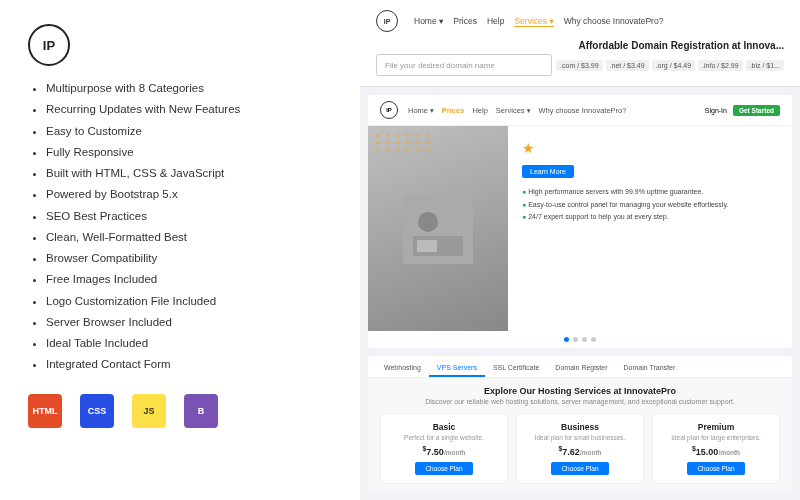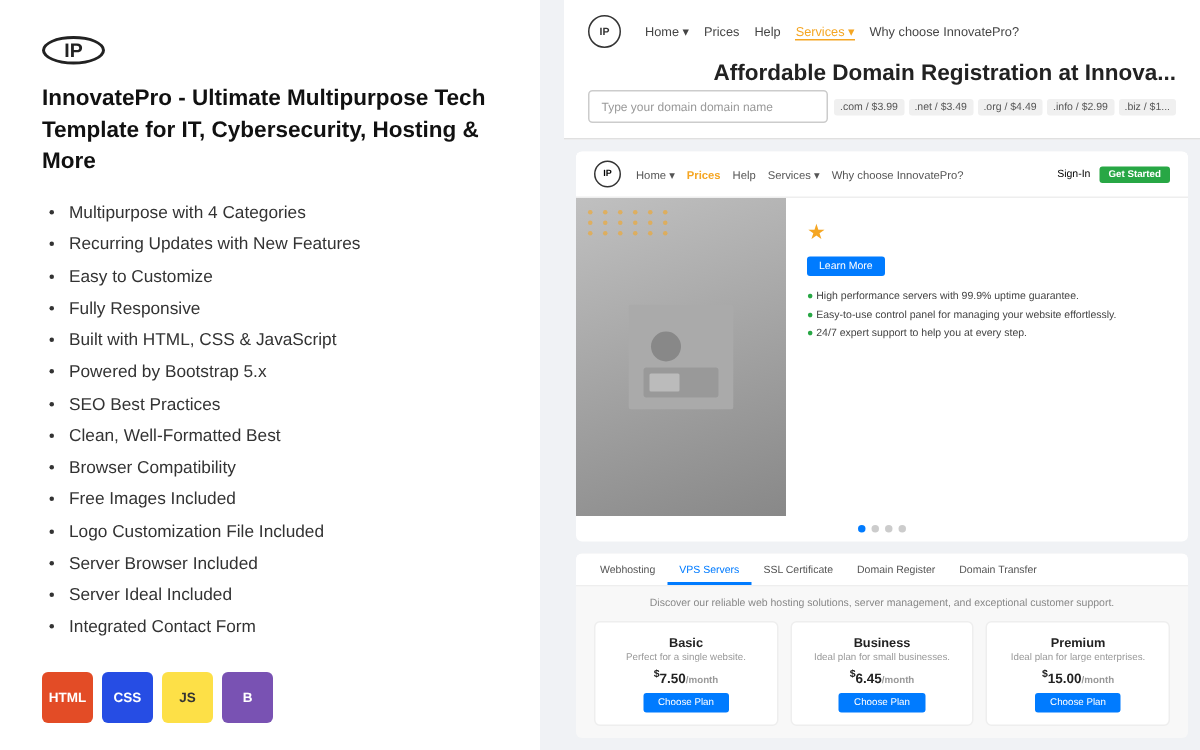--- a/index.html
+++ b/index.html
@@ -53,21 +53,21 @@
       color: #333;
       line-height: 1.85;
     }
 
     .features-list li {
       color: #333;
     }
 
     .tech-icons {
       display: flex;
-      gap: 6px;
+      gap: 18px;
       margin-top: 18px;
       align-items: flex-start;
     }
 
     .tech-icon {
       width: 34px;
       height: 34px;
       border-radius: 4px;
       display: flex;
       align-items: center;
@@ -82,21 +82,20 @@
     .tech-bs   { background: #7952b3; }
 
     
     .right-panel {
       flex: 1;
       background: #f0f2f5;
       overflow: hidden;
       position: relative;
       display: flex;
       flex-direction: column;
-      padding-left: 16px;
     }
 
     
     .screenshot-top {
       background: #fff;
       border-bottom: 1px solid #e0e0e0;
       padding: 10px 16px 10px;
       overflow: hidden;
     }
 
@@ -130,21 +129,21 @@
     .sc-nav-links span {
       cursor: pointer;
     }
 
     .sc-nav-links .active {
       color: #f5a623;
       border-bottom: 1.5px solid #f5a623;
     }
 
     .sc-title {
-      font-size: 15px;
+      font-size: 10px;
       font-weight: 600;
       color: #222;
       text-align: right;
       margin-bottom: 3px;
     }
 
     .sc-subtitle {
       font-size: 8px;
       color: #666;
       text-align: right;
@@ -447,36 +446,35 @@
       padding: 3px 10px;
       border-radius: 2px;
       display: inline-block;
     }
   </style>
 </head>
 <body>
 
 <div class="left-panel">
   <div class="logo-circle">IP</div>
-  <div class="product-title">InnovatePro - Ultimate Multipurpose Tech Template for IT, Cybersecurity, Hosting &amp; More</div>
 
   <ul class="features-list">
-    <li>Multipurpose with 4 Categories</li>
+    <li>Multipurpose with 8 Categories</li>
     <li>Recurring Updates with New Features</li>
     <li>Easy to Customize</li>
     <li>Fully Responsive</li>
     <li>Built with HTML, CSS &amp; JavaScript</li>
     <li>Powered by Bootstrap 5.x</li>
     <li>SEO Best Practices</li>
     <li>Clean, Well-Formatted Best</li>
     <li>Browser Compatibility</li>
     <li>Free Images Included</li>
     <li>Logo Customization File Included</li>
     <li>Server Browser Included</li>
-    <li>Server Ideal Included</li>
+    <li>Ideal Table Included</li>
     <li>Integrated Contact Form</li>
   </ul>
 
   <div class="tech-icons">
     <div class="tech-icon tech-html">HTML</div>
     <div class="tech-icon tech-css">CSS</div>
     <div class="tech-icon tech-js">JS</div>
     <div class="tech-icon tech-bs">B</div>
   </div>
 </div>
@@ -489,21 +487,21 @@
       <div class="sc-nav-links">
         <span>Home ▾</span>
         <span>Prices</span>
         <span>Help</span>
         <span class="active">Services ▾</span>
         <span>Why choose InnovatePro?</span>
       </div>
     </div>
     <div class="sc-title">Affordable Domain Registration at Innova...</div>
     <div class="sc-search-row">
-      <div class="sc-search-box">Type your domain domain name</div>
+      <div class="sc-search-box">File your desired domain name</div>
       <div class="sc-tld-tags">
         <span class="sc-tld">.com / $3.99</span>
         <span class="sc-tld">.net / $3.49</span>
         <span class="sc-tld">.org / $4.49</span>
         <span class="sc-tld">.info / $2.99</span>
         <span class="sc-tld">.biz / $1...</span>
       </div>
     </div>
   </div>
 
@@ -576,32 +574,33 @@
 
   <div class="screenshot-bottom">
     <div class="tabs-row">
       <div class="tab">Webhosting</div>
       <div class="tab active">VPS Servers</div>
       <div class="tab">SSL Certificate</div>
       <div class="tab">Domain Register</div>
       <div class="tab">Domain Transfer</div>
     </div>
     <div class="pricing-section">
+      <div class="pricing-title">Explore Our Hosting Services at InnovatePro</div>
       <div class="pricing-subtitle">Discover our reliable web hosting solutions, server management, and exceptional customer support.</div>
       <div class="pricing-cards">
         <div class="pricing-card">
           <div class="card-name">Basic</div>
           <div class="card-tagline">Perfect for a single website.</div>
           <div class="card-price"><span class="dollar">$</span><span>7.50</span><span class="card-month">/month</span></div>
           <div class="card-btn">Choose Plan</div>
         </div>
         <div class="pricing-card">
           <div class="card-name">Business</div>
           <div class="card-tagline">Ideal plan for small businesses.</div>
-          <div class="card-price"><span class="dollar">$</span><span>6.45</span><span class="card-month">/month</span></div>
+          <div class="card-price"><span class="dollar">$</span><span>7.62</span><span class="card-month">/month</span></div>
           <div class="card-btn">Choose Plan</div>
         </div>
         <div class="pricing-card">
           <div class="card-name">Premium</div>
           <div class="card-tagline">Ideal plan for large enterprises.</div>
           <div class="card-price"><span class="dollar">$</span><span>15.00</span><span class="card-month">/month</span></div>
           <div class="card-btn">Choose Plan</div>
         </div>
       </div>
     </div>

